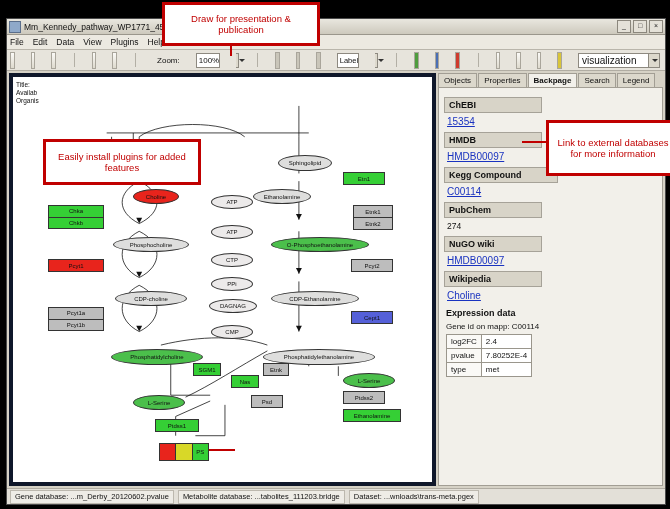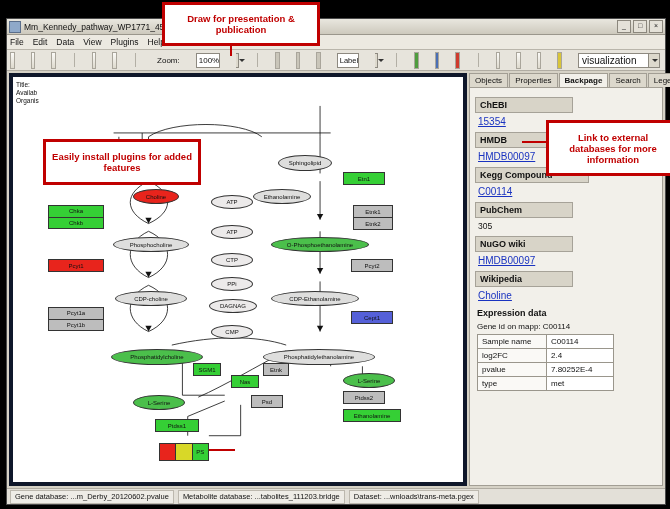--- a/index.html
+++ b/index.html
@@ -47,21 +47,21 @@
   .zoomlbl{font-size:8px;color:#111;margin-left:4px;}
   .zoombox{width:44px;height:13px;background:#fff;border:1px solid #8d8980;font-size:8px;line-height:13px;padding-left:2px;color:#111;}
   .labelbox{width:36px;height:13px;background:#fff;border:1px solid #8d8980;font-size:7.5px;line-height:13px;padding-left:2px;color:#111;}
   .combo-arrow{width:10px;height:13px;background:#ddd9cd;border:1px solid #8d8980;border-left:none;display:inline-block;position:relative;}
   .combo-arrow:after{content:"";position:absolute;left:3px;top:5px;border-left:3px solid transparent;border-right:3px solid transparent;border-top:3px solid #333;}
   .vis-combo{margin-left:auto;margin-right:2px;display:flex;}
   .vis-combo .val{width:66px;height:13px;background:#fff;border:1px solid #8d8980;font-size:10px;line-height:13px;padding-left:3px;color:#111;}
   
   .body{flex:1;display:flex;min-height:0;}
   .canvaswrap{flex:1;background:#fff;border:4px solid #0f172a;margin:2px;position:relative;overflow:hidden;}
-  .sidebar{width:194px;margin:2px 2px 2px 0;display:flex;flex-direction:column;}
+  .sidebar{width:225px;margin:2px 2px 2px 0;display:flex;flex-direction:column;}
   .tabs{display:flex;height:14px;font-size:8px;}
   .tab{padding:0 5px;line-height:13px;background:#dcd8cc;border:1px solid #a29e94;border-bottom:none;color:#111;margin-right:1px;}
   .tab.active{background:#f2f0ea;font-weight:bold;}
   .panel{flex:1;background:#f2f0ea;border:1px solid #a29e94;overflow:hidden;padding:4px 5px;}
   
   .sec-head{
     background:#d8d4c8;border:1px solid #a6a298;font-weight:bold;font-size:9px;
     color:#111;padding:2px 4px;margin:5px 0 3px 0;width:88px;
   }
   .sec-head.wide{width:104px;}
@@ -92,21 +92,21 @@
   .split2 > div{flex:1;display:flex;align-items:center;justify-content:center;font-size:6px;border-right:1px solid #333;}
   .split2 > div:last-child{border-right:none;}
   .vstack{position:absolute;border:1px solid #333;background:#bdbdbd;display:flex;flex-direction:column;font-size:6px;}
   .vstack > div{flex:1;display:flex;align-items:center;justify-content:center;border-bottom:1px solid #333;color:#111;}
   .vstack > div:last-child{border-bottom:none;}
   .vstack > div.grn{background:#35cf35;}
   svg.lines{position:absolute;left:0;top:0;width:100%;height:100%;pointer-events:none;}
   
   .callout{
     position:absolute;background:#fff;border:3px solid #c00000;
-    color:#c00000;font-weight:bold;text-align:center;
+    color:#c00000;font-weight:normal;text-align:center;
     display:flex;align-items:center;justify-content:center;
     padding:3px 6px;line-height:11px;z-index:40;
   }
   .arrowline{position:absolute;background:#c00000;z-index:39;}
 </style>
 </head>
 <body>
 
 <div class="app">
 
@@ -288,37 +288,33 @@
         <div class="sec-head">ChEBI</div>
         <a class="sec-link" href="#">15354</a>
 
         <div class="sec-head">HMDB</div>
         <a class="sec-link" href="#">HMDB00097</a>
 
         <div class="sec-head wide">Kegg Compound</div>
         <a class="sec-link" href="#">C00114</a>
 
         <div class="sec-head">PubChem</div>
-        <div class="sec-text">305</div>
+        <div class="sec-text">274</div>
 
         <div class="sec-head">NuGO wiki</div>
         <a class="sec-link" href="#">HMDB00097</a>
 
         <div class="sec-head">Wikipedia</div>
         <a class="sec-link" href="#">Choline</a>
 
         <div class="expr-title">Expression data</div>
         <div class="gene-line">Gene id on mapp: C00114</div>
 
         <table class="tbl">
           <tbody>
-              <tr>
-            <td class="k" style="width:60px;">Sample name</td>
-            <td style="width:58px;">C00114</td>
-          </tr>
           <tr>
             <td class="k">log2FC</td>
             <td>2.4</td>
           </tr>
           <tr>
             <td class="k">pvalue</td>
             <td>7.80252E-4</td>
           </tr>
           <tr>
             <td class="k">type</td>

